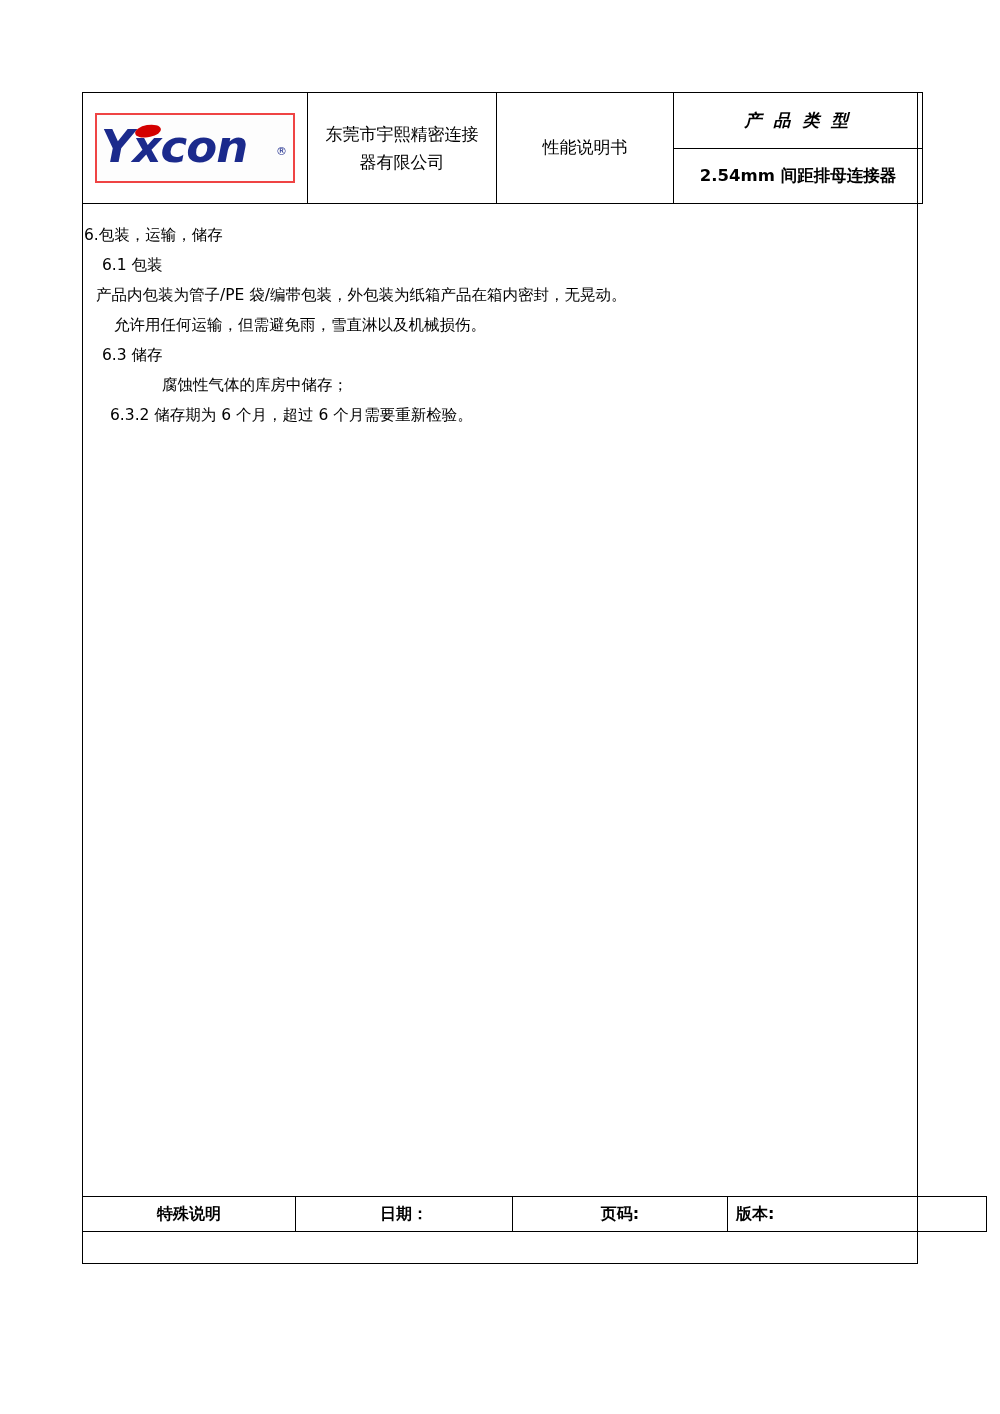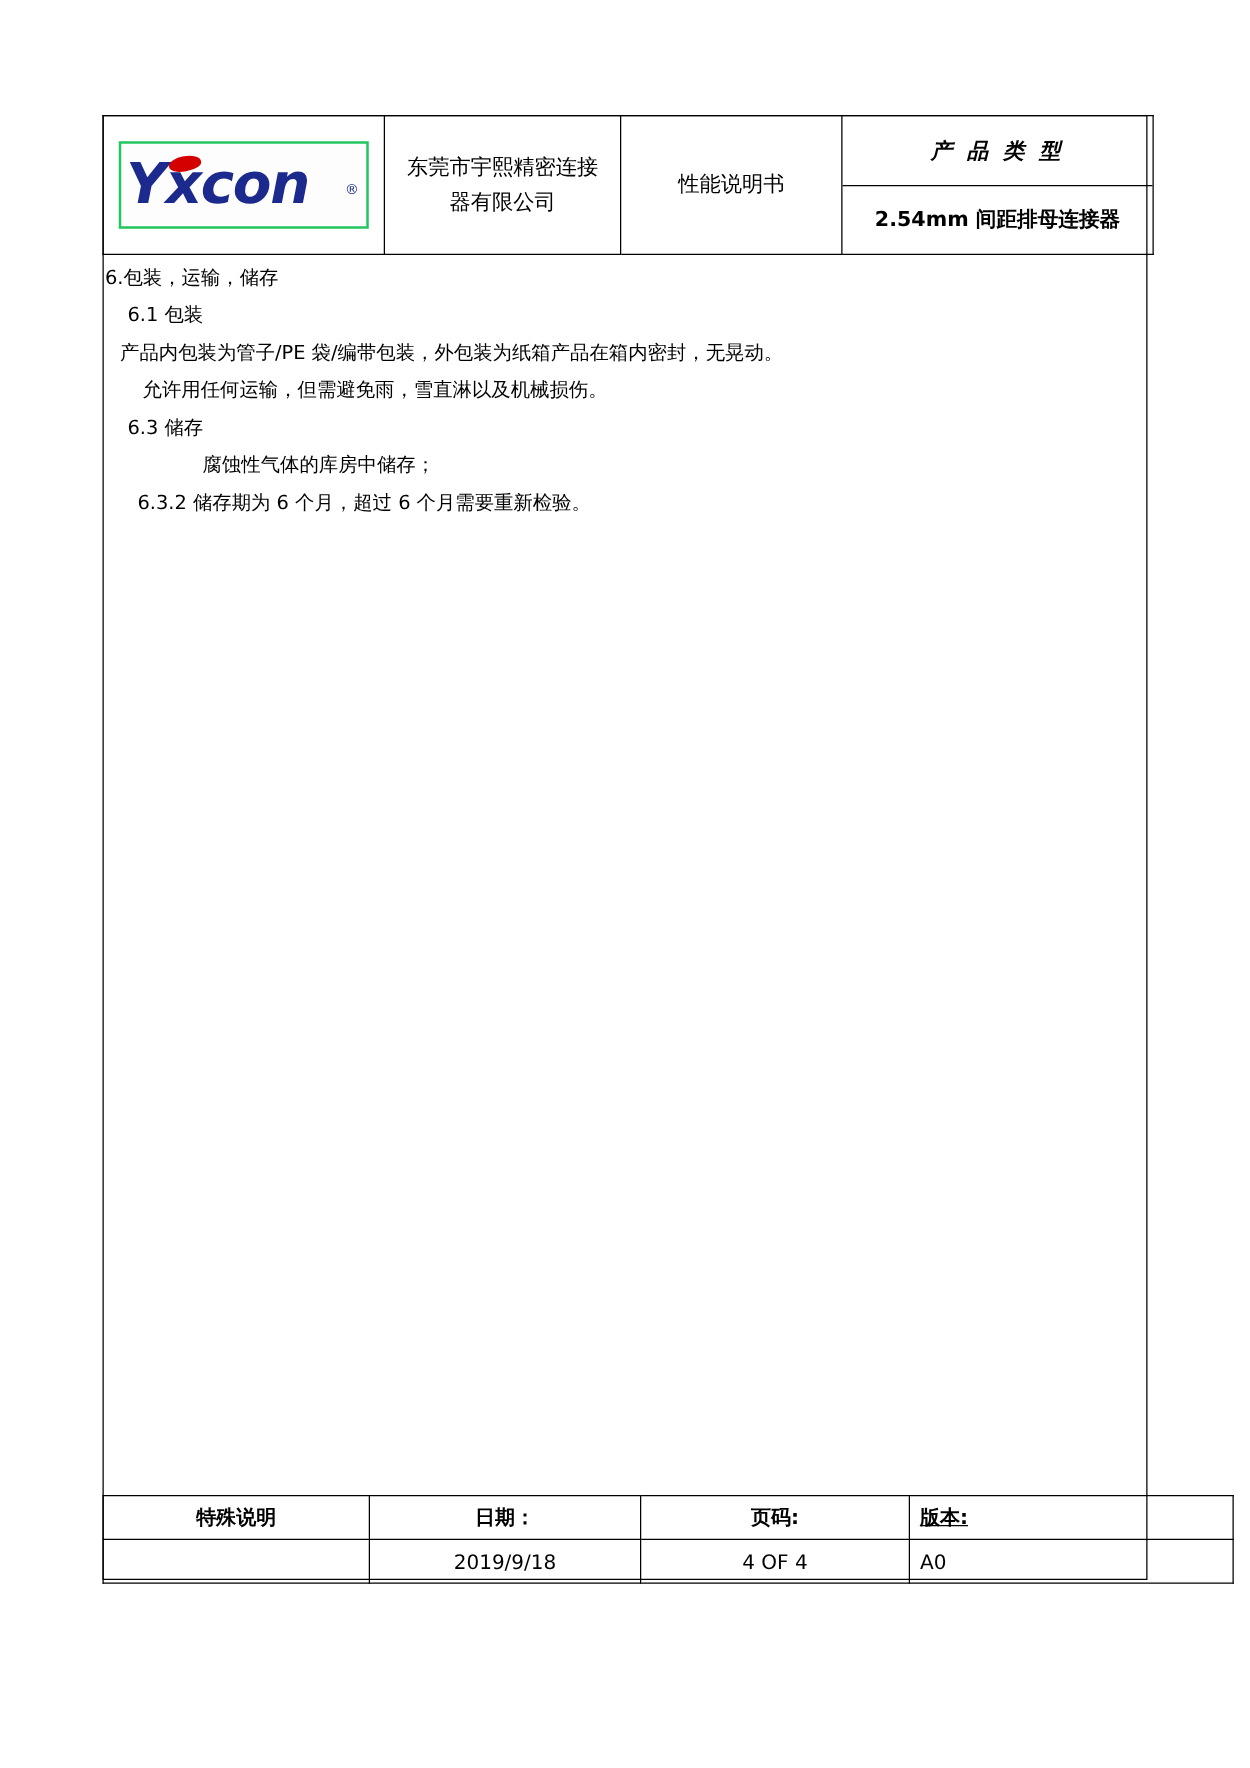--- a/index.html
+++ b/index.html
@@ -50,21 +50,21 @@
   .cell-company { width: 188px; }
   .cell-doc { width: 176px; }
   .cell-right { width: 248px; padding: 0 !important; }
 
   .logo-box {
     position: absolute;
     left: 12px;
     top: 20px;
     width: 200px;
     height: 70px;
-    background: #22c55e;
+    background: #ef4444;
     display: flex;
     align-items: center;
     justify-content: center;
     overflow: hidden;
   }
   .logo-inner {
     position: relative;
     width: 196px;
     height: 66px;
   }
@@ -139,21 +139,21 @@
     font-size: 16.5px;
     font-weight: bold;
     text-align: left;
     padding-left: 10px;
   }
 
   
   .content {
     position: absolute;
     left: 84px;
-    top: 207px;
+    top: 220px;
     width: 832px;
     font-family: "DejaVu Sans", sans-serif;
     font-size: 15.5px;
     line-height: 30px;
     color: #000;
   }
   .content .lvl0 { margin-left: 0px; }
   .content .lvl1 { margin-left: 18px; }
   .content .lvl2 { margin-left: 12px; }
   .content .lvl2b { margin-left: 30px; }
@@ -174,21 +174,21 @@
     border: 1px solid #000;
     height: 34px;
     font-family: "DejaVu Sans", sans-serif;
     font-size: 16px;
     padding: 0 8px;
     margin-top: 12px;
   }
   .f-c1 { width: 196px; text-align: center; font-weight: bold; }
   .f-c2 { width: 200px; text-align: center; font-weight: bold; }
   .f-c3 { width: 198px; text-align: center; font-weight: bold; }
-  .f-c4 { width: 242px; text-align: left; font-weight: bold; text-decoration: underline; }
+  .f-c4 { width: 242px; text-align: left; font-weight: bold; }
   .f-v1 { text-align: center; }
   .f-v2 { text-align: center; }
   .f-v3 { text-align: center; }
   .f-v4 { text-align: left; }
 </style>
 </head>
 <body>
 
 <div class="page">
 
@@ -240,22 +240,16 @@
   </div>
 
   <table class="footer-table">
     <tbody>
         <tr>
       <td class="f-c1">特殊说明</td>
       <td class="f-c2">日期：</td>
       <td class="f-c3">页码:</td>
       <td class="f-c4">版本:</td>
     </tr>
-    <tr>
-      <td class="f-v1"></td>
-      <td class="f-v2">2019/9/18</td>
-      <td class="f-v3">4 OF 4</td>
-      <td class="f-v4">A0</td>
-    </tr>
   </tbody>
     </table>
 
 </div>
 
 </body></html>

